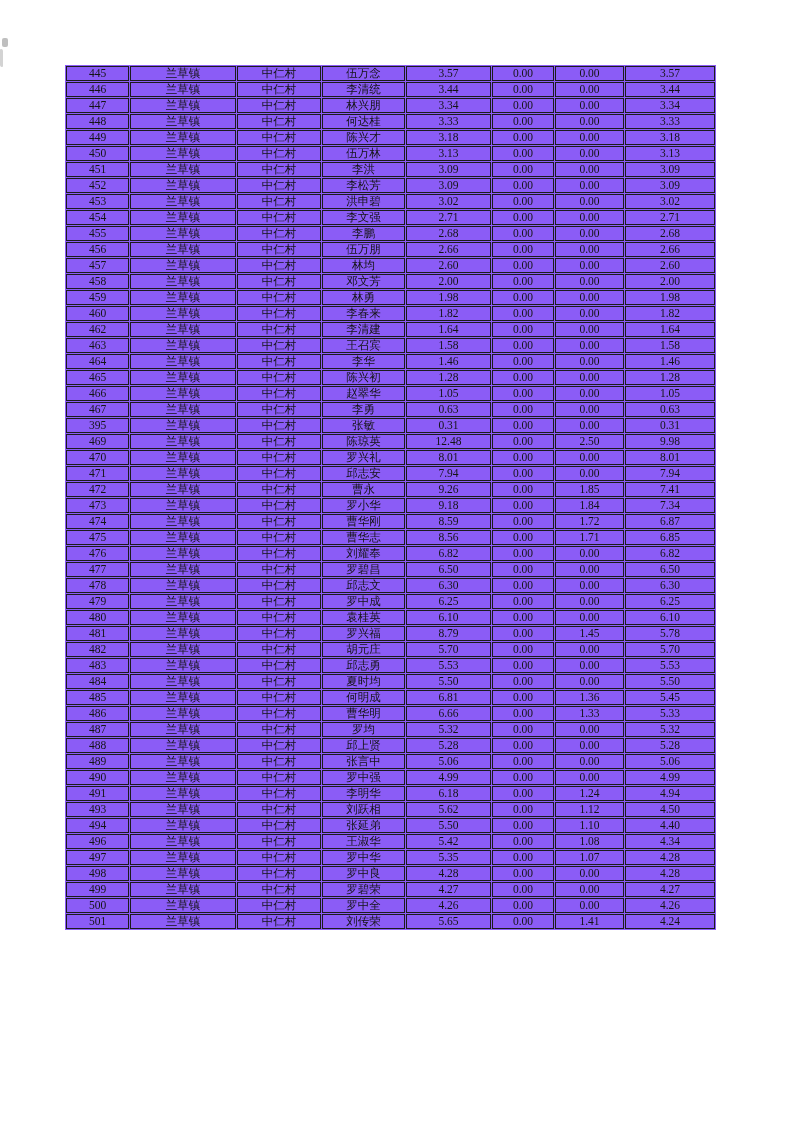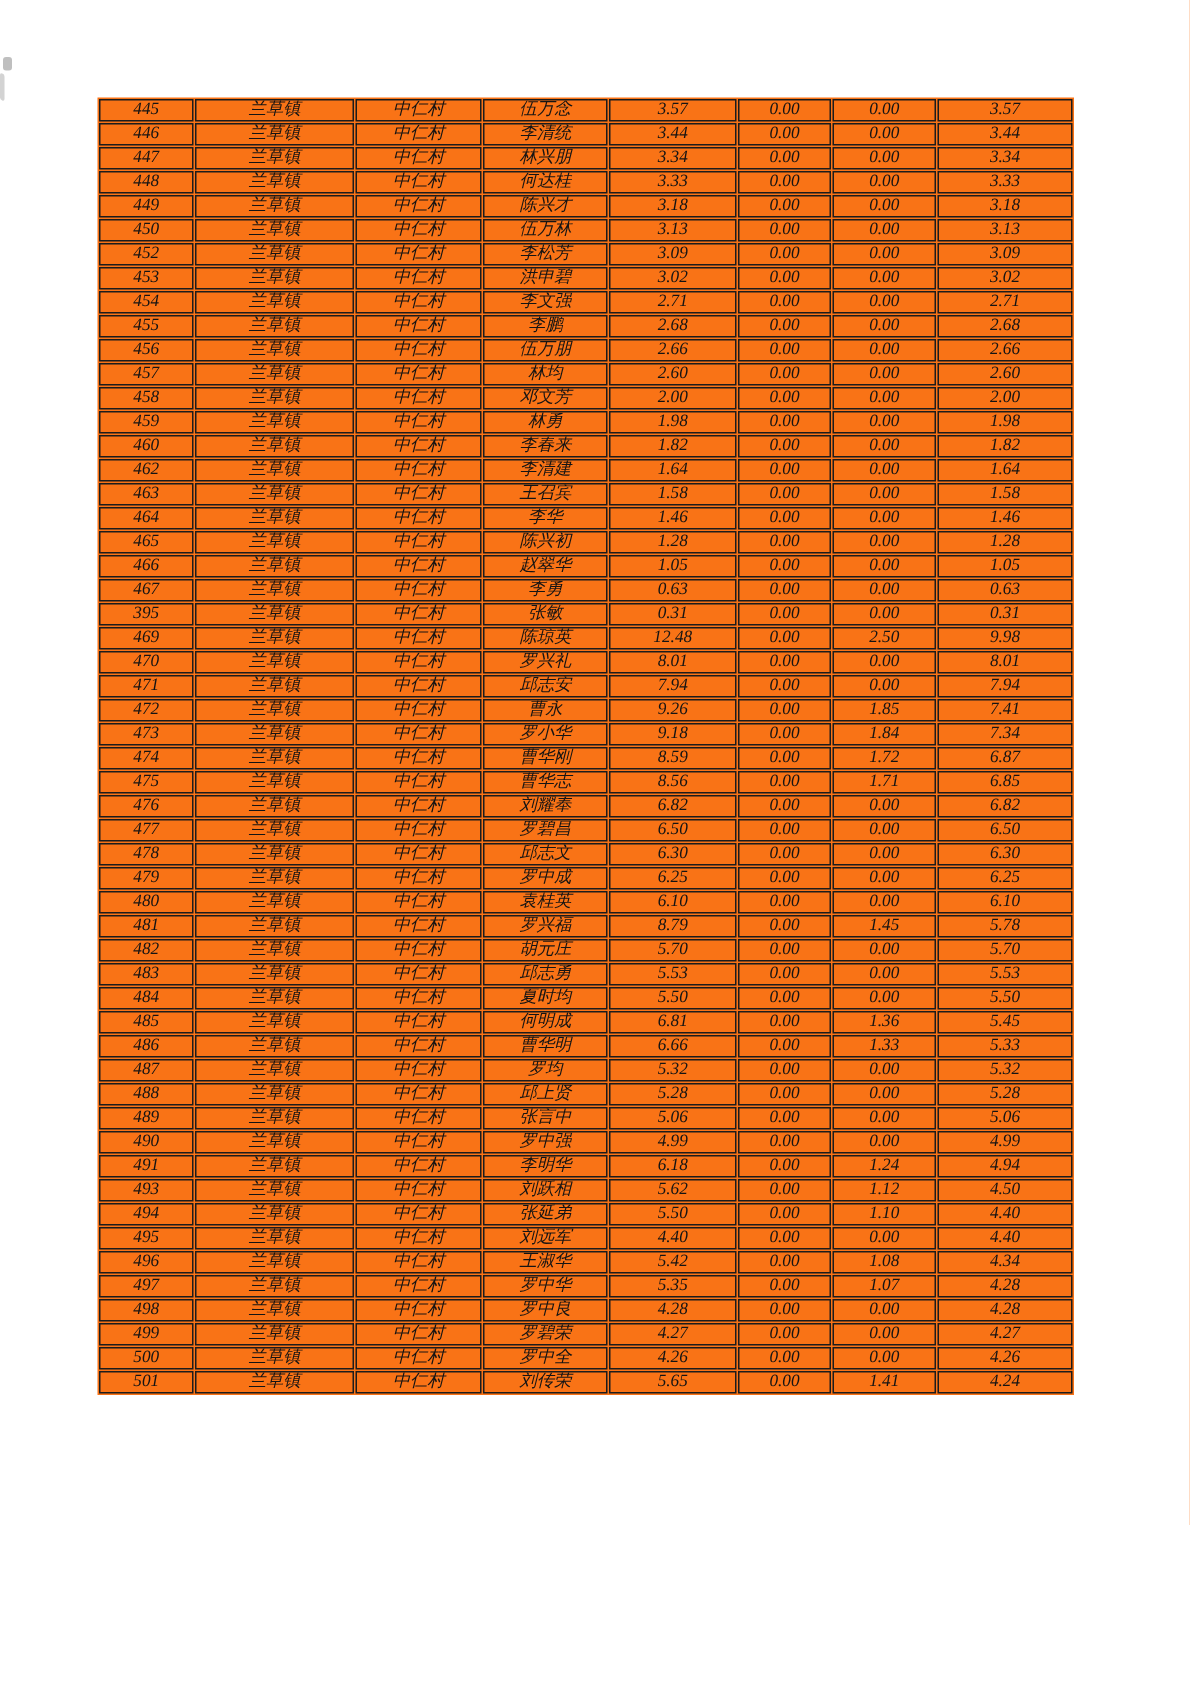--- a/index.html
+++ b/index.html
@@ -38,22 +38,21 @@
   }
   .table-wrap {
     position: absolute;
     left: 65px;
     top: 65px;
   }
   table.data-table {
     border-collapse: separate;
     border-spacing: 1px;
     table-layout: fixed;
-    background: #f97316;
-    font-style: italic;
+    background: #8b5cf6;
   }
   table.data-table td {
     box-sizing: border-box;
     border: 1px solid #1c1c1c;
     height: 14.4px;
     padding: 0 2px;
     text-align: center;
     vertical-align: middle;
     font-size: 11.5px;
     line-height: 13px;
@@ -143,20 +142,30 @@
           <td>450</td>
           <td>兰草镇</td>
           <td>中仁村</td>
           <td>伍万林</td>
           <td>3.13</td>
           <td>0.00</td>
           <td>0.00</td>
           <td>3.13</td>
         </tr>
         <tr>
+          <td>451</td>
+          <td>兰草镇</td>
+          <td>中仁村</td>
+          <td>李洪</td>
+          <td>3.09</td>
+          <td>0.00</td>
+          <td>0.00</td>
+          <td>3.09</td>
+        </tr>
+        <tr>
           <td>452</td>
           <td>兰草镇</td>
           <td>中仁村</td>
           <td>李松芳</td>
           <td>3.09</td>
           <td>0.00</td>
           <td>0.00</td>
           <td>3.09</td>
         </tr>
         <tr>
@@ -550,30 +559,20 @@
           <td>4.50</td>
         </tr>
         <tr>
           <td>494</td>
           <td>兰草镇</td>
           <td>中仁村</td>
           <td>张延弟</td>
           <td>5.50</td>
           <td>0.00</td>
           <td>1.10</td>
-          <td>4.40</td>
-        </tr>
-        <tr>
-          <td>495</td>
-          <td>兰草镇</td>
-          <td>中仁村</td>
-          <td>刘远军</td>
-          <td>4.40</td>
-          <td>0.00</td>
-          <td>0.00</td>
           <td>4.40</td>
         </tr>
         <tr>
           <td>496</td>
           <td>兰草镇</td>
           <td>中仁村</td>
           <td>王淑华</td>
           <td>5.42</td>
           <td>0.00</td>
           <td>1.08</td>

